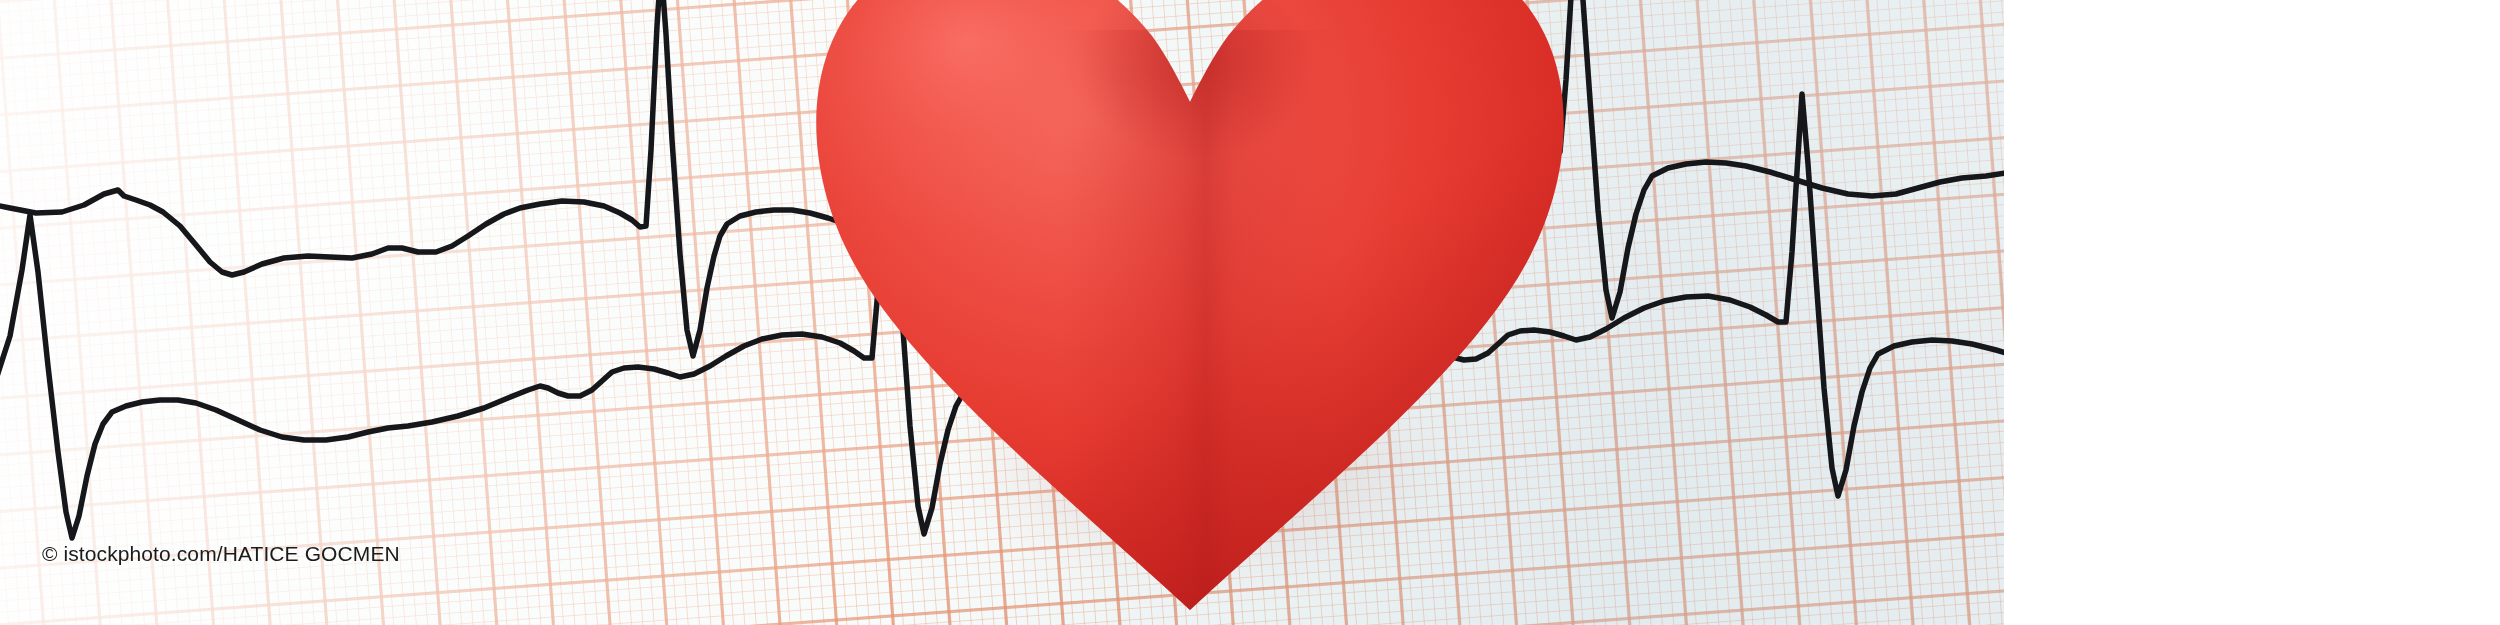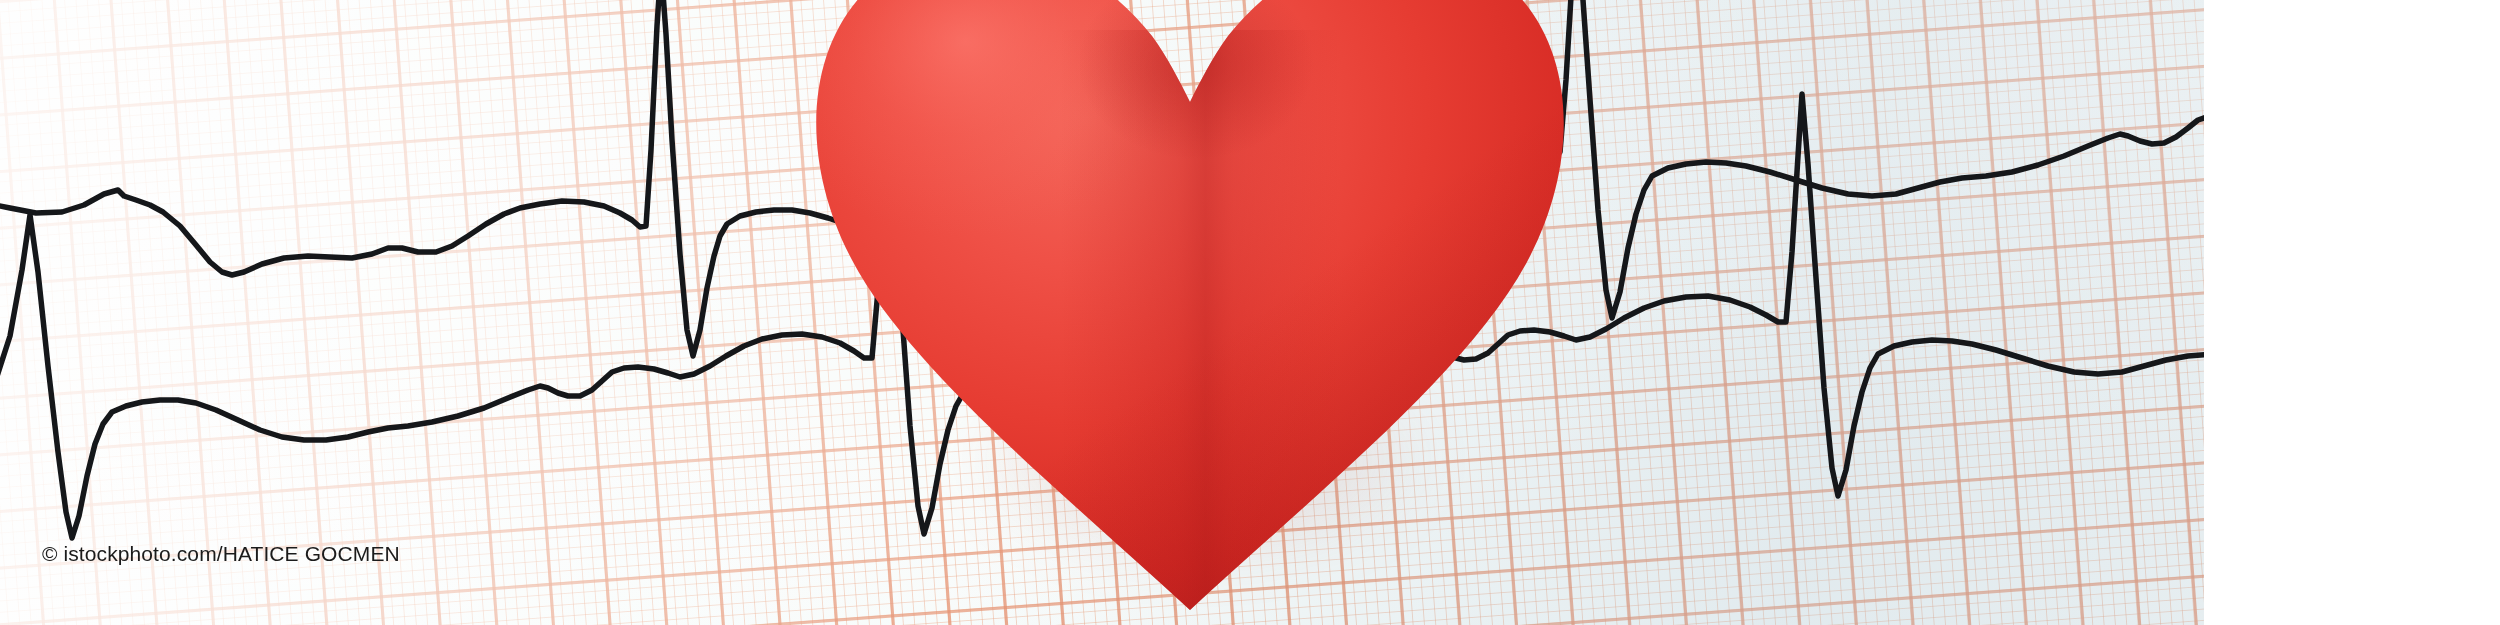--- a/index.html
+++ b/index.html
@@ -1,21 +1,21 @@
 <!DOCTYPE html>
 <html><head>
 <meta charset="utf-8">
 <title>ECG Heart Banner</title>
 <style>
   html,body{margin:0;padding:0;background:#ffffff;}
   body{font-family:"Liberation Sans", sans-serif;}
 
   #stage{
     position:relative;
-    width:2204px;
+    width:2004px;
     height:625px;
     overflow:hidden;
     background:#ef4444;
   }
 
   
   .paper{
     position:absolute;
     left:-260px; top:-260px;
     width:3020px; height:1145px;

